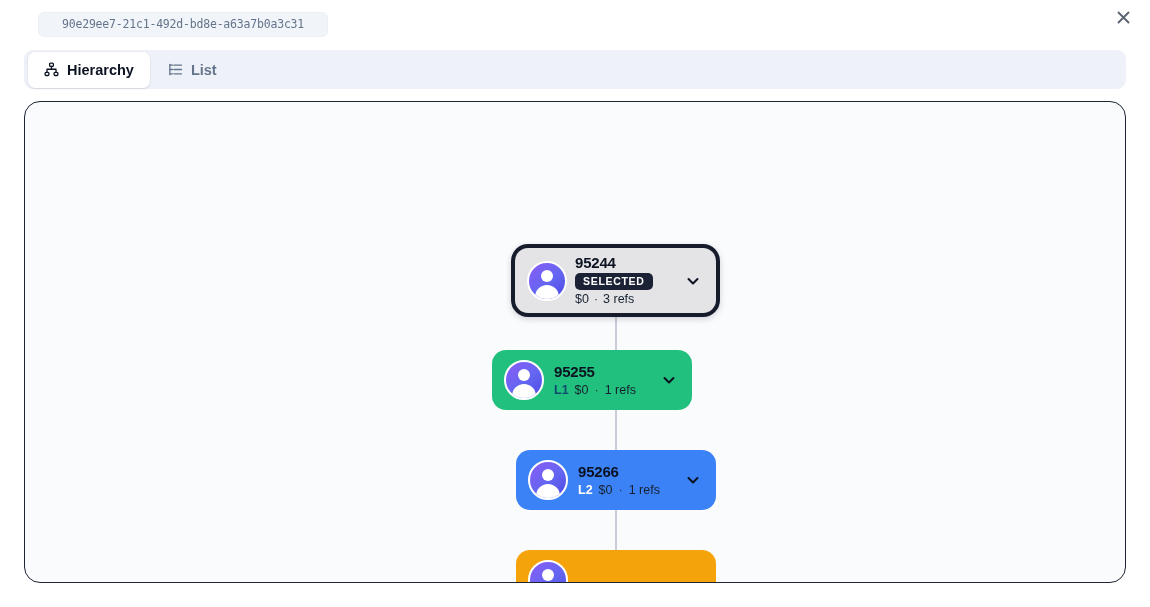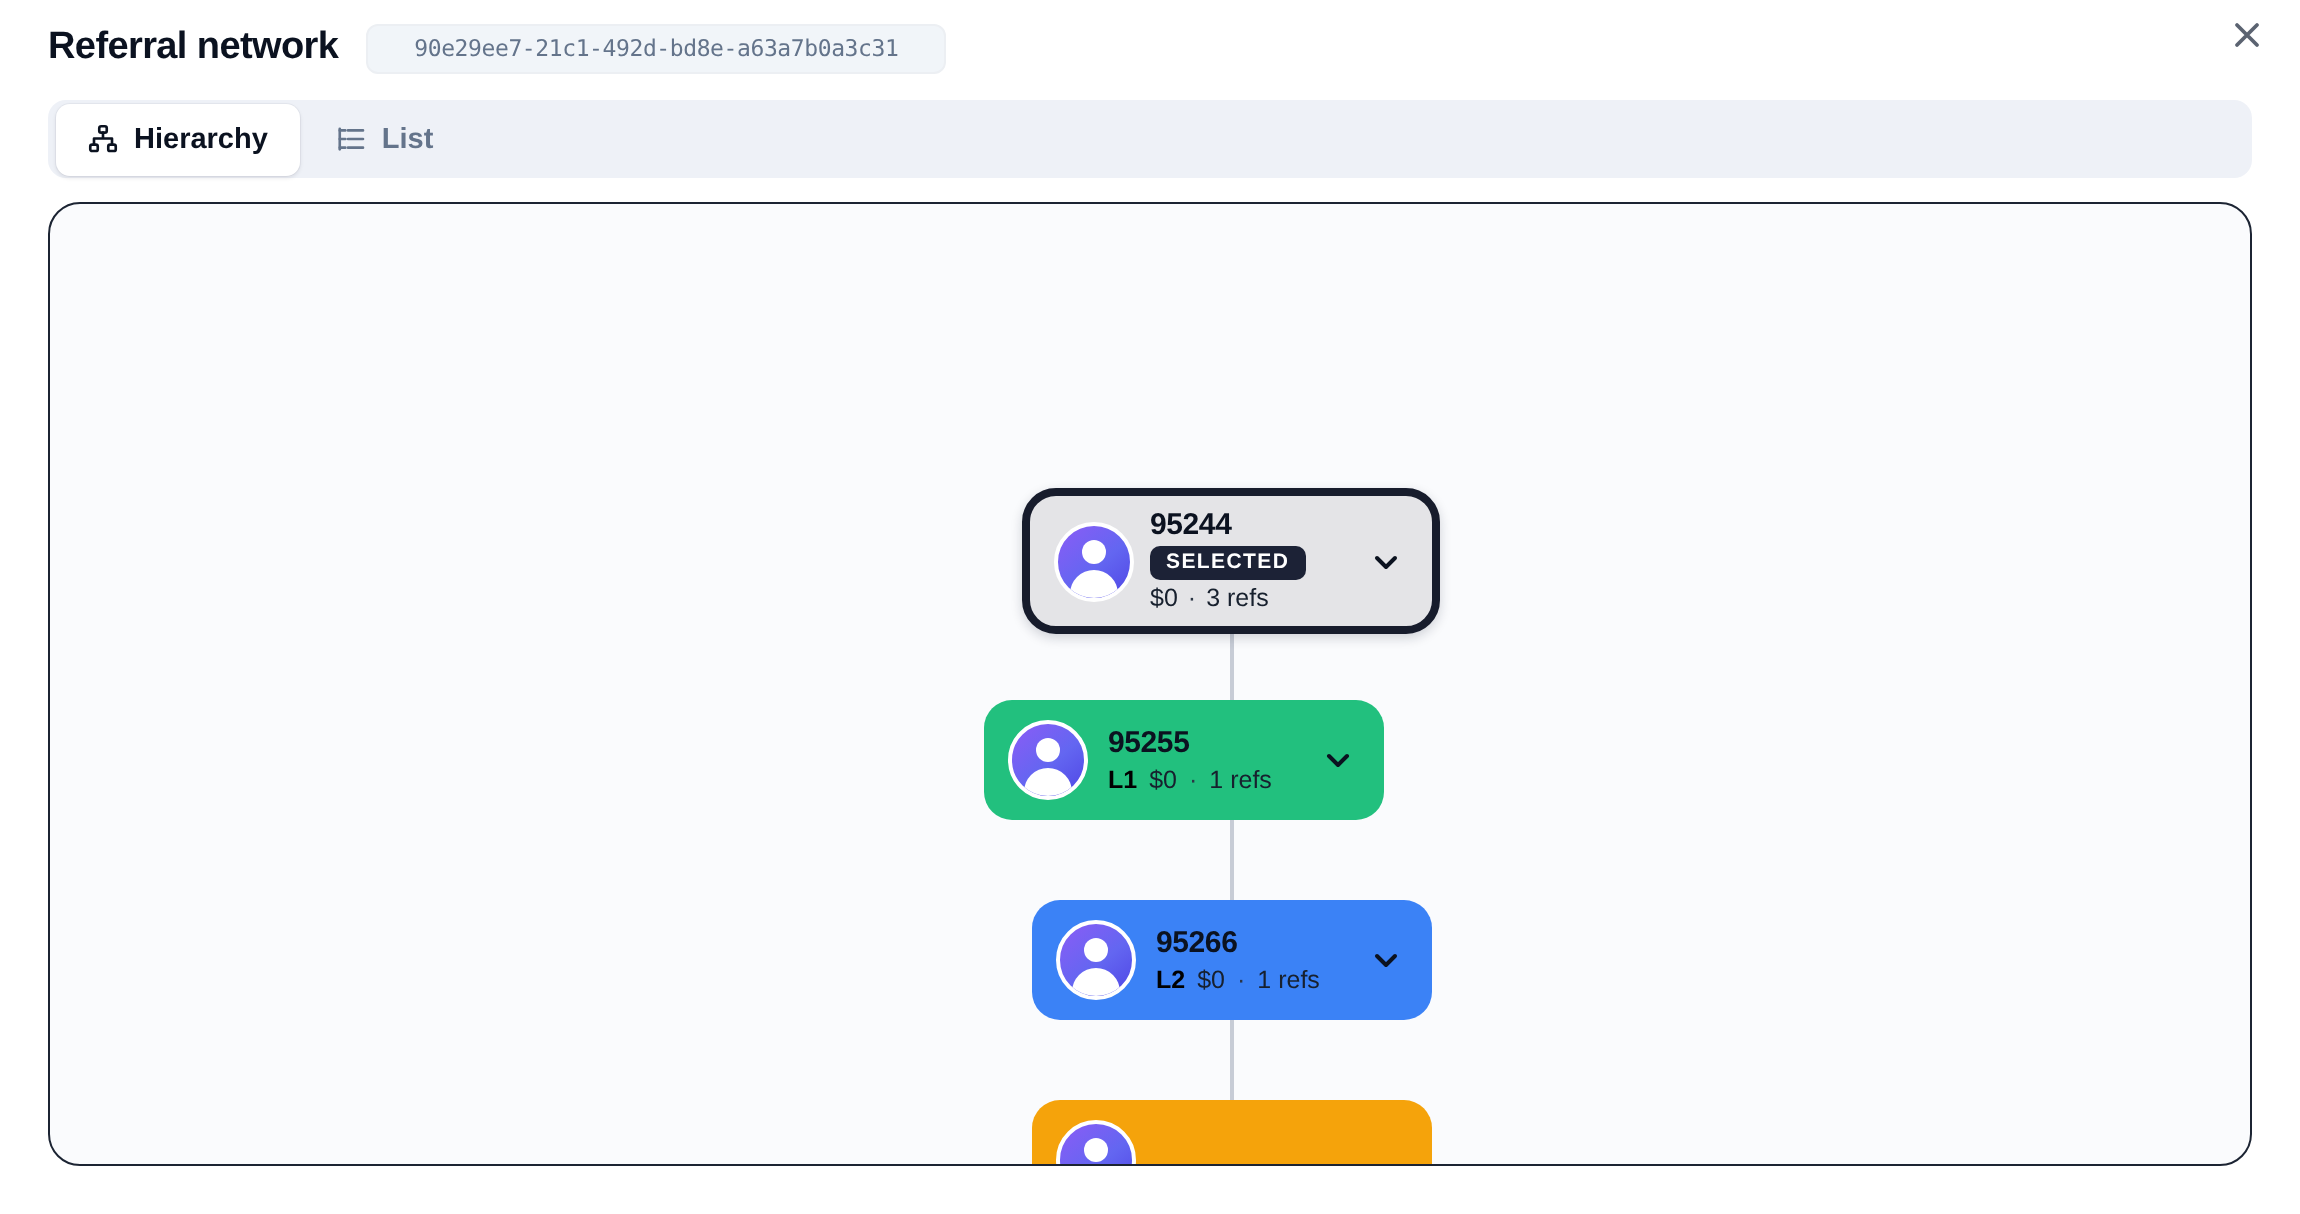--- a/index.html
+++ b/index.html
@@ -244,31 +244,30 @@
     margin: 1px 0 1px;
   }
 
   .node-root .meta { font-size: 12.5px; gap: 5px; }
 
   
   .node-l1 { left: 467px; top: 248px; width: 200px; height: 60px; background: #22c07e; }
   .node-l2 { left: 491px; top: 348px; width: 200px; height: 60px; background: #3b82f6; }
   .node-l3 { left: 491px; top: 448px; width: 200px; height: 60px; background: #f5a30b; }
 
-  .node-l1 .level { color: #000000; }
-  .node-l2 .level { color: #000000; }
+  .node-l1 .level { color: #0c4a6e; }
+  .node-l2 .level { color: #ffffff; }
   .node-l3 .level { color: #9a5b06; }
 
   .node-l1 .meta, .node-l2 .meta, .node-l3 .meta { margin-top: 2px; }
 </style>
 </head>
 <body>
 
 <div class="header">
-  <span class="page-title">Referral network</span>
   <span class="uuid-badge">90e29ee7-21c1-492d-bd8e-a63a7b0a3c31</span>
   <button class="close-button">
     <svg width="13" height="13" viewBox="0 0 13 13">
       <path d="M1.5 1.5 L11.5 11.5 M11.5 1.5 L1.5 11.5" stroke="#5b6371" stroke-width="1.9" stroke-linecap="round" fill="none"></path>
     </svg>
   </button>
 </div>
 
 <div class="tabbar">
   <button class="tab active">

